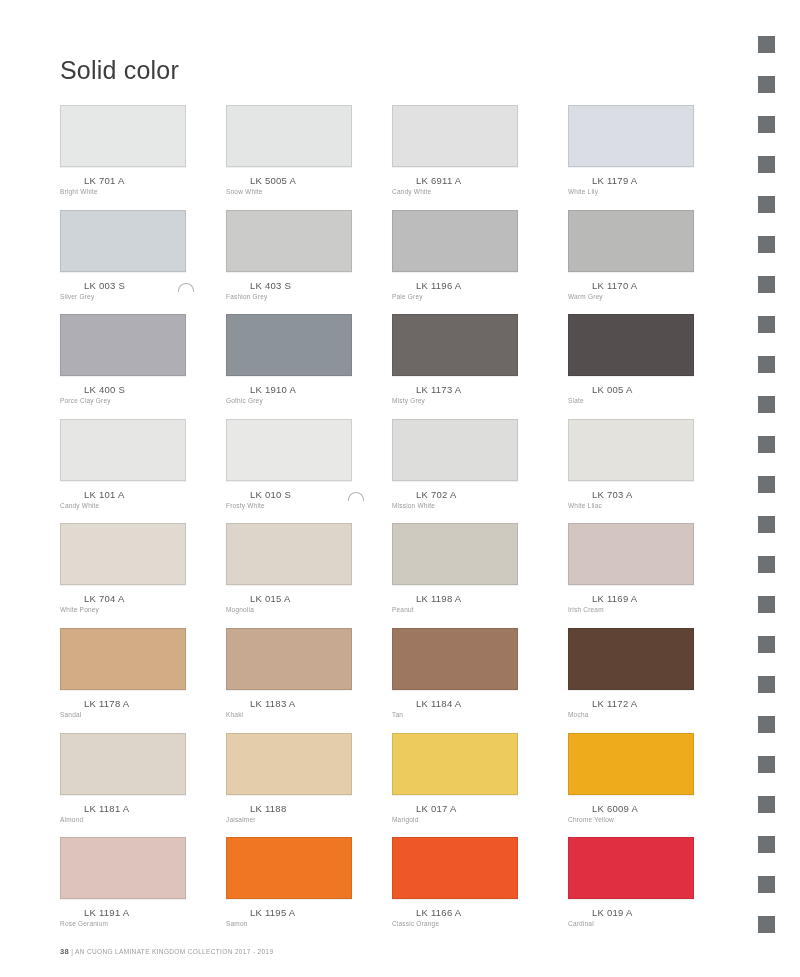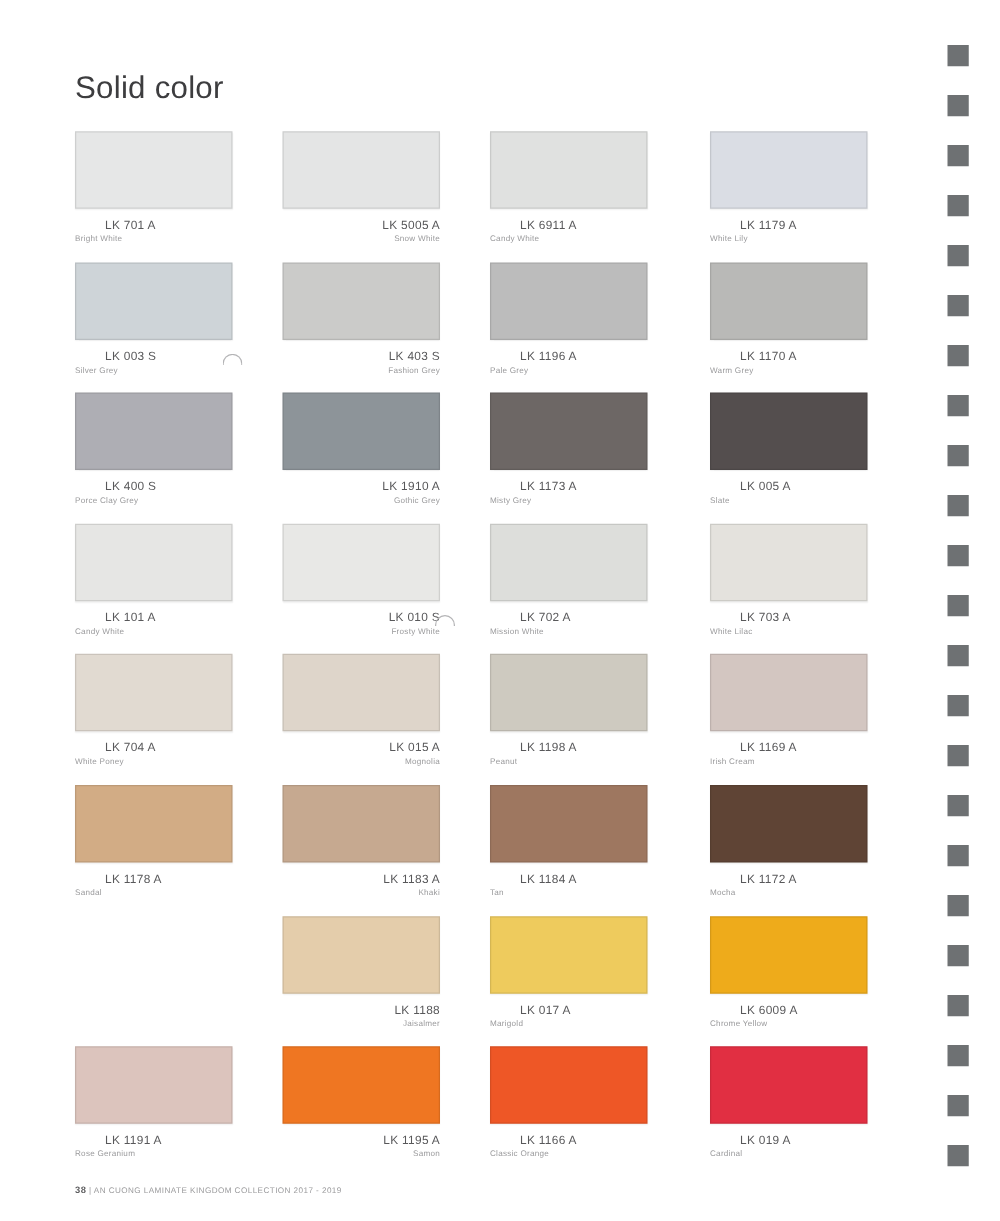--- a/index.html
+++ b/index.html
@@ -45,21 +45,21 @@
   .row {
     position: relative;
     height: 104.6px;
   }
   .cell {
     position: absolute;
     top: 0;
     width: 126px;
   }
   .cell.c0 { left: 0px; }
-  .cell.c1 { left: 166px; text-align: right; }
+  .cell.c1 { left: 166px; }
   .cell.c2 { left: 332px; }
   .cell.c3 { left: 496px; margin-left: 12px; }
 
   
   .cell.c0 .chip { width: 126px; }
   .cell.c1 .chip { width: 126px; }
   .cell.c2 .chip { width: 126px; }
   .cell.c3 .chip { width: 126px; }
 
   .chip {
@@ -316,20 +316,27 @@
         </div>
         <div class="cell c3">
           <div class="chip" style="background: rgb(95, 68, 53);"></div>
           <div class="meta">
             <div class="code">LK 1172 A</div>
             <div class="name">Mocha</div>
           </div>
         </div>
       </div>
       <div class="row">
+        <div class="cell c0">
+          <div class="chip" style="background: rgb(222, 213, 202);"></div>
+          <div class="meta">
+            <div class="code">LK 1181 A</div>
+            <div class="name">Almond</div>
+          </div>
+        </div>
         <div class="cell c1">
           <div class="chip" style="background: rgb(228, 205, 171);"></div>
           <div class="meta">
             <div class="code">LK 1188</div>
             <div class="name">Jaisalmer</div>
           </div>
         </div>
         <div class="cell c2">
           <div class="chip" style="background: rgb(238, 203, 93);"></div>
           <div class="meta">

